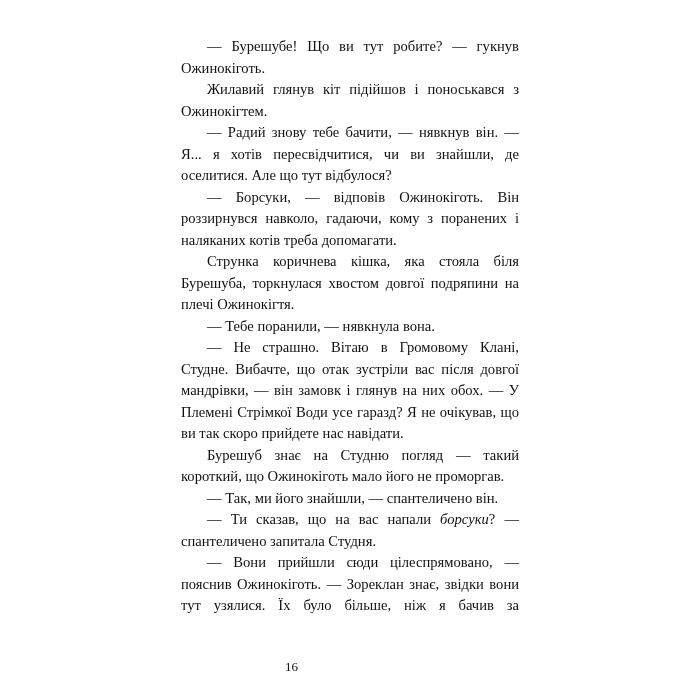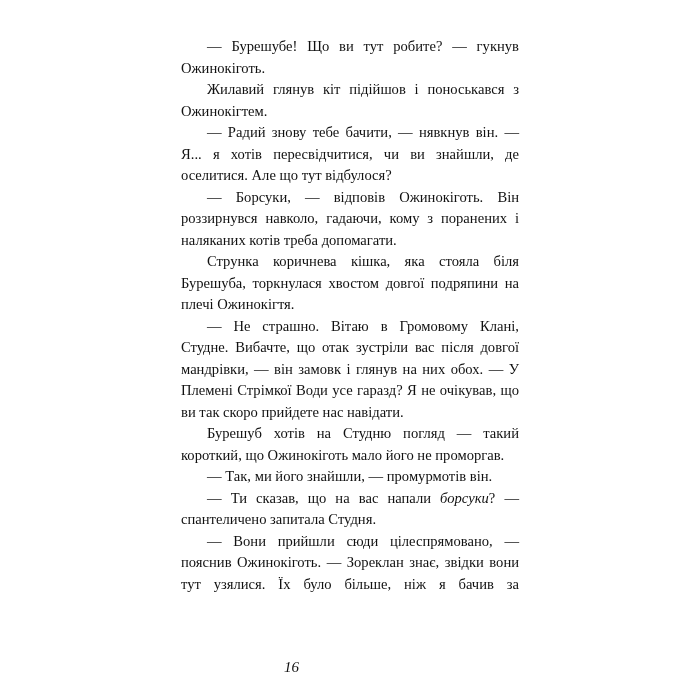--- a/index.html
+++ b/index.html
@@ -53,42 +53,42 @@
   .ital {
     font-style: italic;
   }
 
   .page-number {
     position: absolute;
     left: 0;
     right: 0;
     top: 657px;
     text-align: center;
-    font-size: 15px;
+    font-size: 13px;
     line-height: 20px;
     color: #111111;
     font-family: "Liberation Serif", "DejaVu Serif", serif;
-    font-style: italic;
   }
 </style>
 </head>
 <body>
 
 <div class="page">
 
   <div class="text-block">
 
     <p class="para">— Бурешубе! Що ви тут робите? — гукнув Ожинокіготь.</p>
     <p class="para">Жилавий глянув кіт підійшов і поноськався з Ожинокігтем.</p>
     <p class="para">— Радий знову тебе бачити, — нявкнув він. — Я... я хотів пересвідчитися, чи ви знайшли, де оселитися. Але що тут відбулося?</p>
     <p class="para">— Борсуки, — відповів Ожинокіготь. Він роззирнувся навколо, гадаючи, кому з поранених і наляканих котів треба допомагати.</p>
     <p class="para">Струнка коричнева кішка, яка стояла біля Бурешуба, торкнулася хвостом довгої подряпини на плечі Ожинокігтя.</p>
+    <p class="para">— Тебе поранили, — нявкнула вона.</p>
     <p class="para">— Не страшно. Вітаю в Громовому Клані, Студне. Вибачте, що отак зустріли вас після довгої мандрівки, — він замовк і глянув на них обох. — У Племені Стрімкої Води усе гаразд? Я не очікував, що ви так скоро прийдете нас навідати.</p>
-    <p class="para">Бурешуб хотів на Студню погляд — такий короткий, що Ожинокіготь мало його не проморгав.</p>
-    <p class="para">— Так, ми його знайшли, — промурмотів він.</p>
+    <p class="para">Бурешуб знає на Студню погляд — такий короткий, що Ожинокіготь мало його не проморгав.</p>
+    <p class="para">— Так, ми його знайшли, — спантеличено він.</p>
 
     <p class="para">
       <span>— Ти сказав, що на вас напали </span><span class="ital">борсуки</span><span>? — спантеличено запитала Студня.</span>
     </p>
 
     <p class="para justify-last">— Вони прийшли сюди цілеспрямовано, — пояснив Ожинокіготь. — Зореклан знає, звідки вони тут узялися. Їх було більше, ніж я бачив за</p>
 
   </div>
 
   <div class="page-number">16</div>

